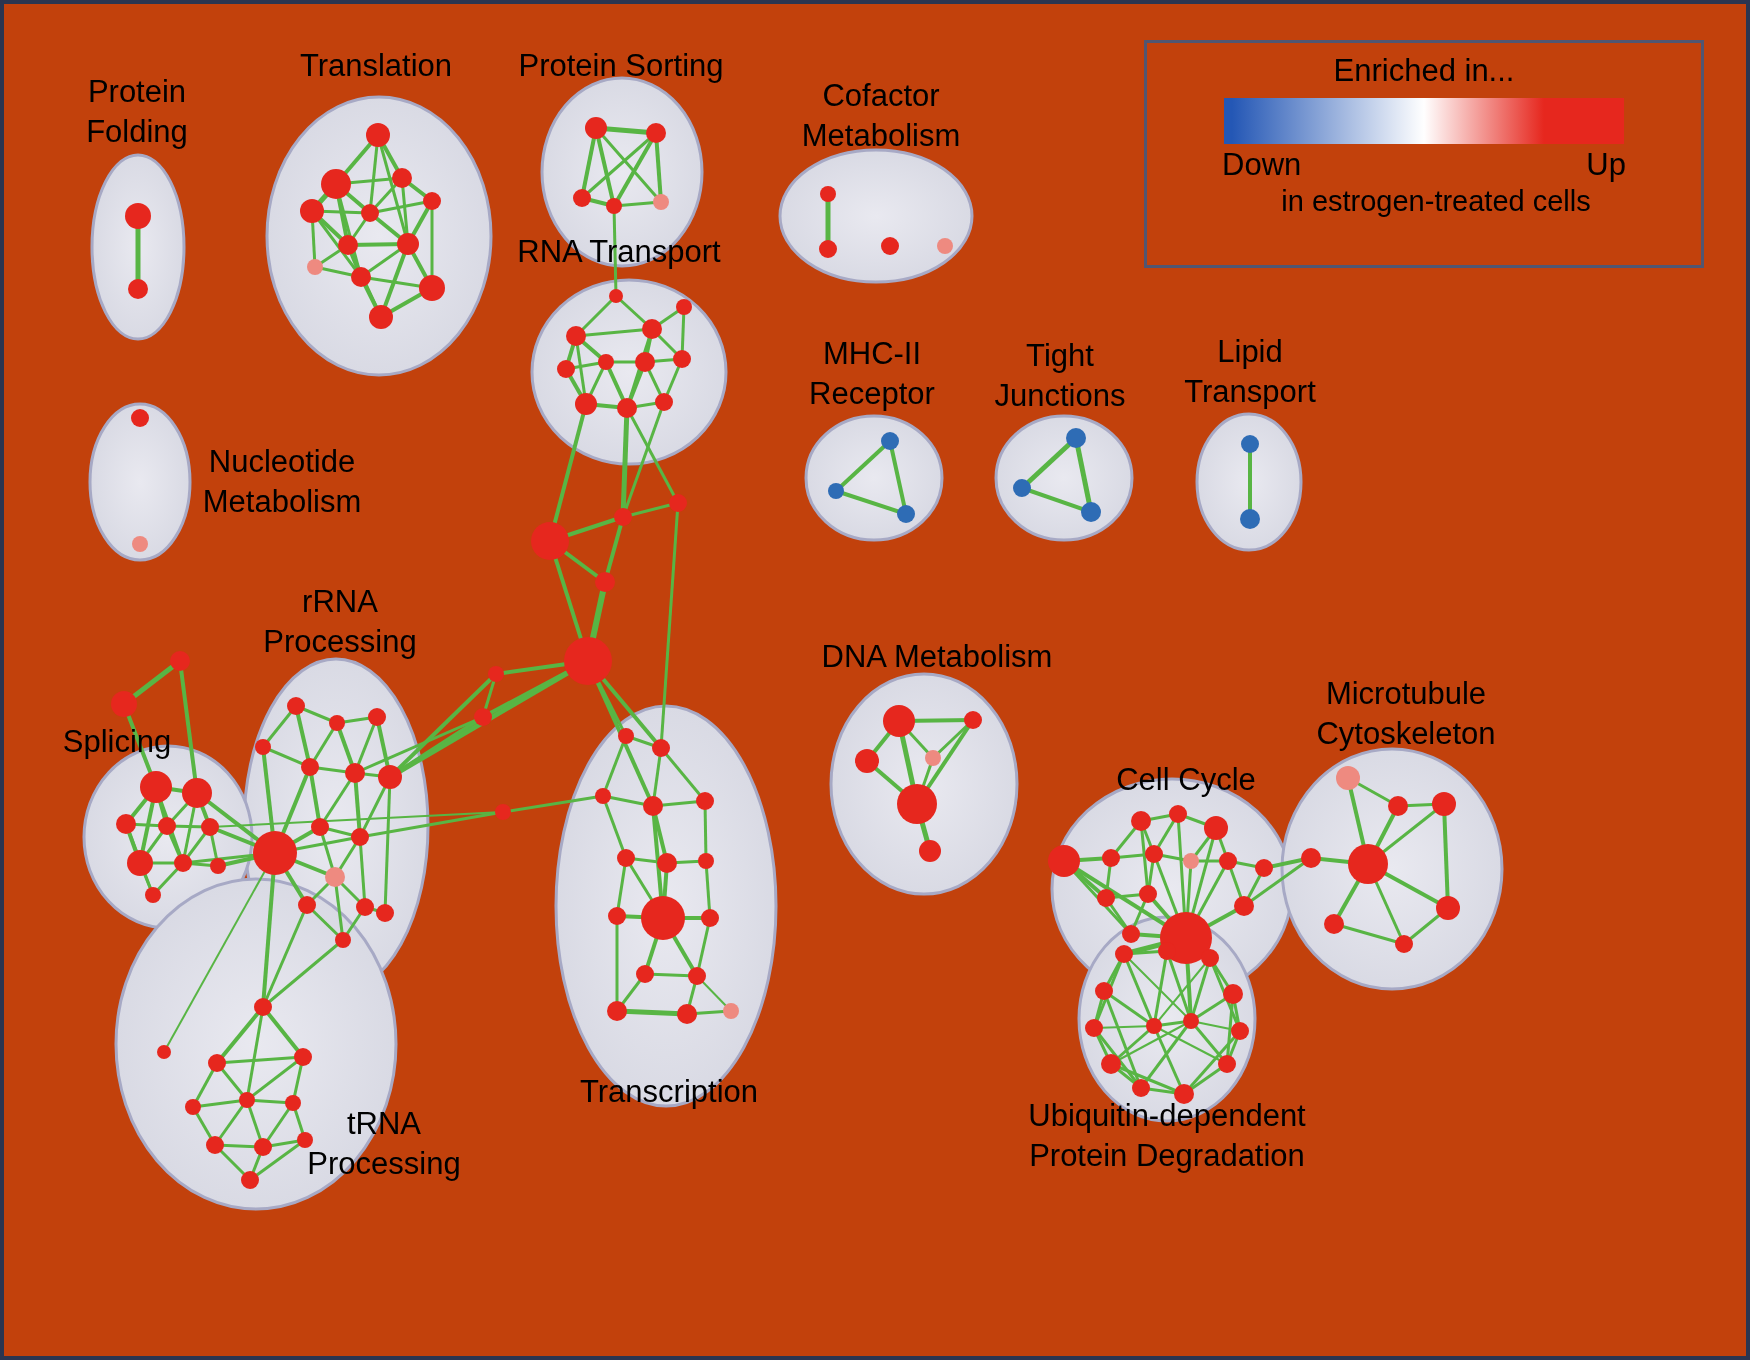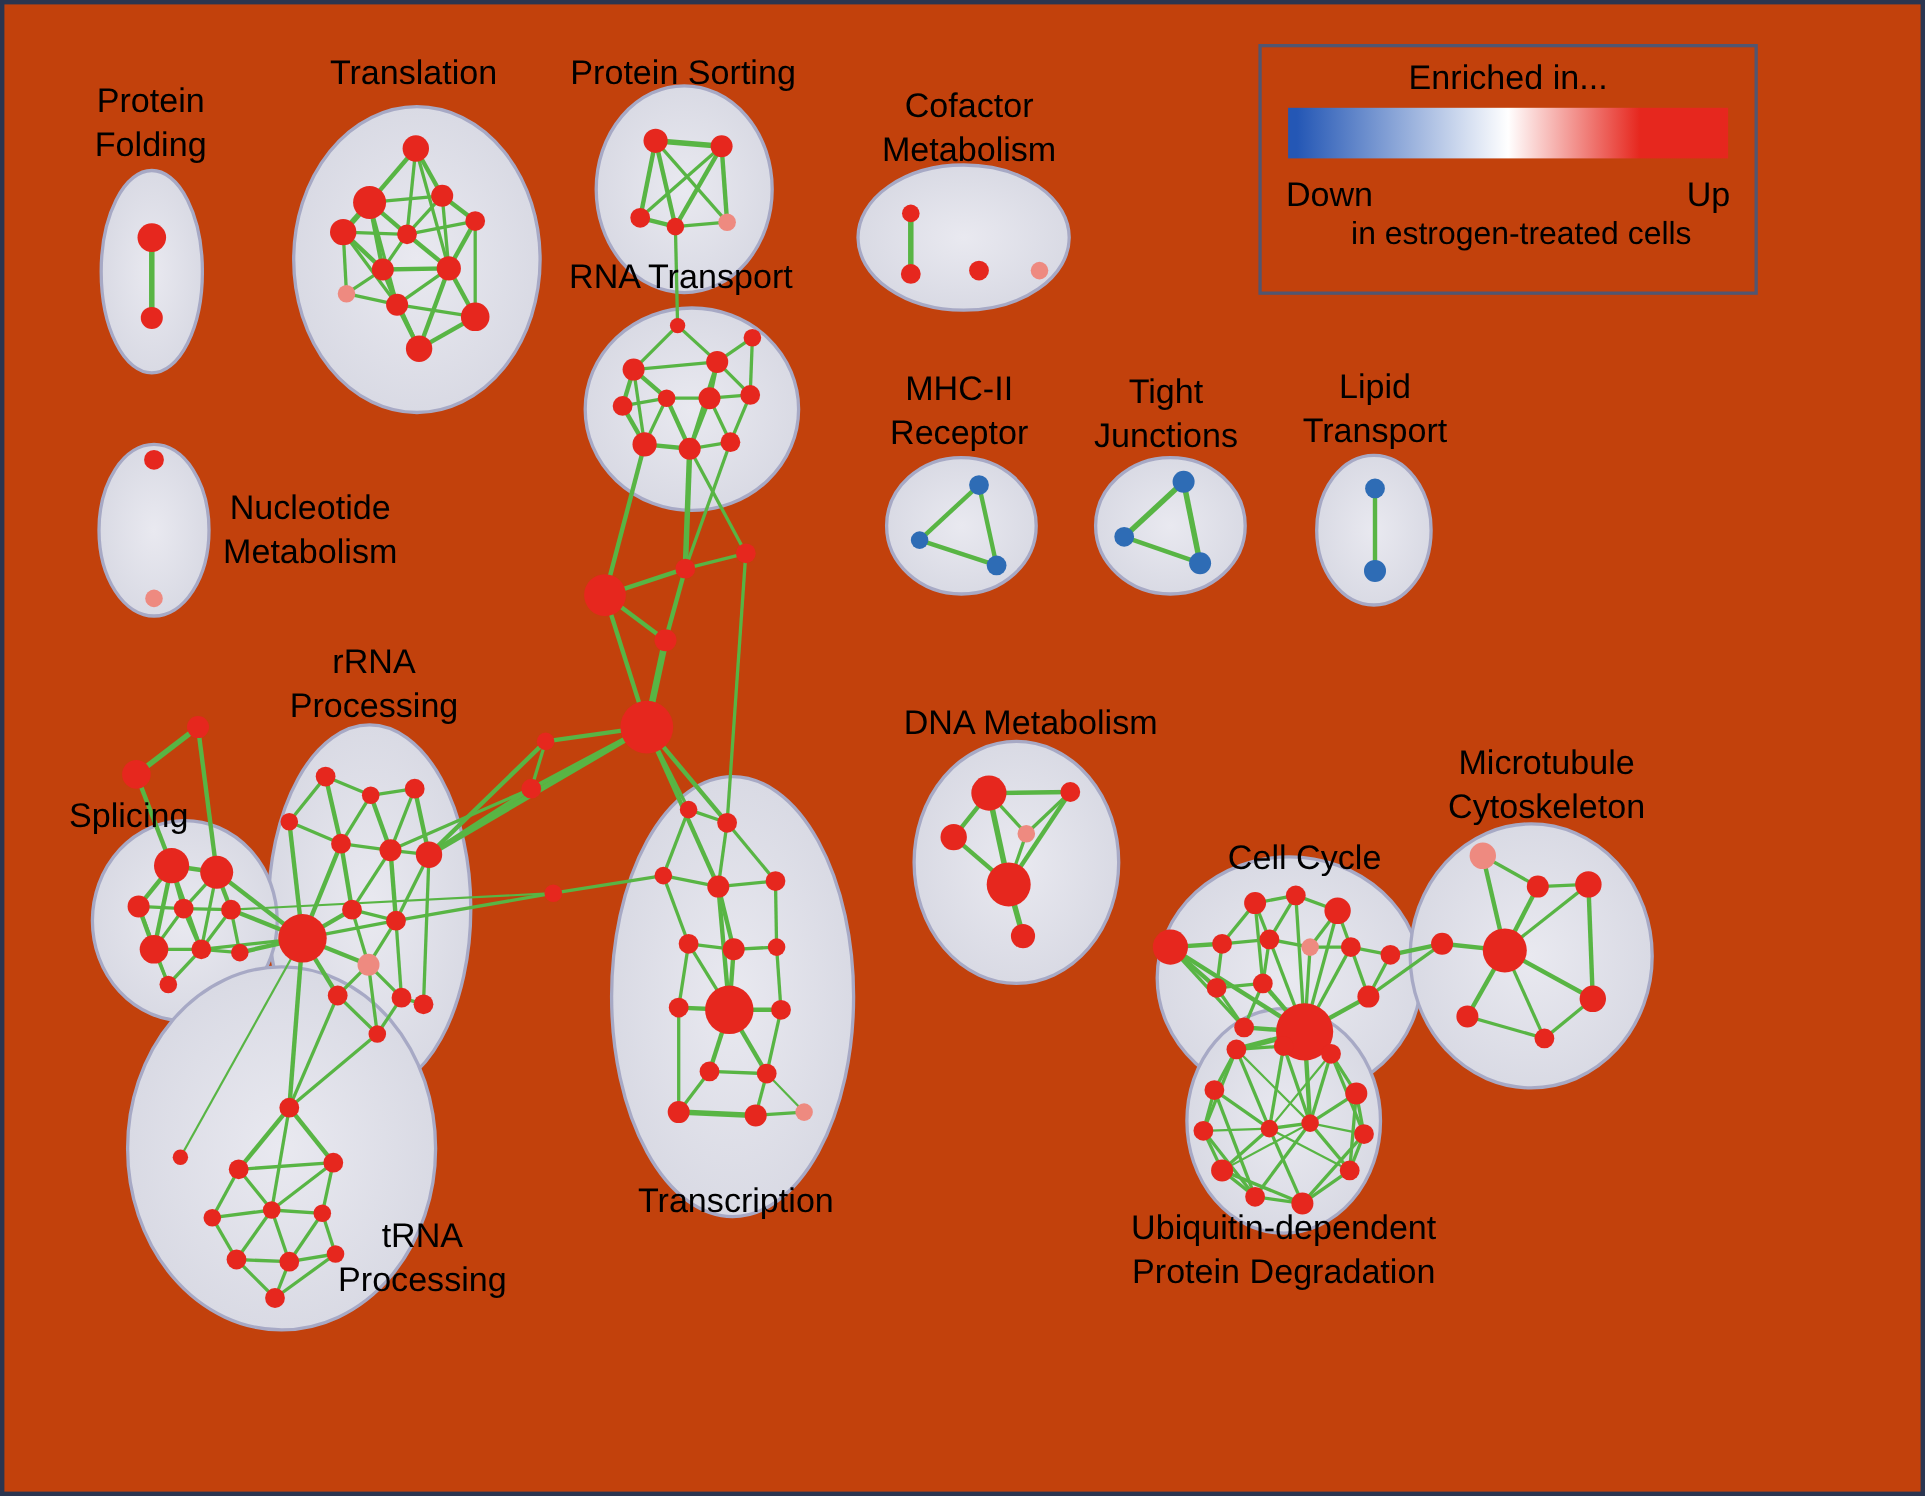--- a/index.html
+++ b/index.html
@@ -1,23 +1,23 @@
 <!DOCTYPE html>
 <html><head>
 <meta charset="utf-8">
 <style>
   html,body{margin:0;padding:0;}
   body{font-family:"Liberation Sans",sans-serif;color:#000;}
   #figure{position:relative;width:1750px;height:1360px;box-sizing:border-box;overflow:hidden;}
   #network{position:absolute;left:0;top:0;}
   #network text{font-family:"Liberation Sans",sans-serif;}
-  .legend{position:absolute;left:1140px;top:36px;width:454px;height:228px;box-sizing:border-box;border:3px solid #8b5cf6;text-align:center;}
+  .legend{position:absolute;left:1140px;top:36px;width:560px;height:228px;box-sizing:border-box;border:3px solid #8b5cf6;text-align:center;}
   .legend-title{font-size:31px;padding-top:10px;}
   .legend-bar{width:400px;height:46px;margin:9px auto 0;}
-  .legend-row{width:404px;margin:15px auto 0;display:flex;justify-content:space-between;font-size:31px;}
+  .legend-row{width:404px;margin:3px auto 0;display:flex;justify-content:space-between;font-size:31px;}
   .legend-sub{font-size:29px;line-height:36px;margin-left:24px;}
 </style>
 </head>
 <body>
 
 <div id="figure" style="background: #c2410c; border: 4px solid rgb(43, 53, 80);">
   <svg id="network" width="1750" height="1360" viewBox="0 0 1750 1360">
       <defs>
         <radialGradient id="eg">
           <stop offset="0%" stop-color="#e9e9f0"></stop>

